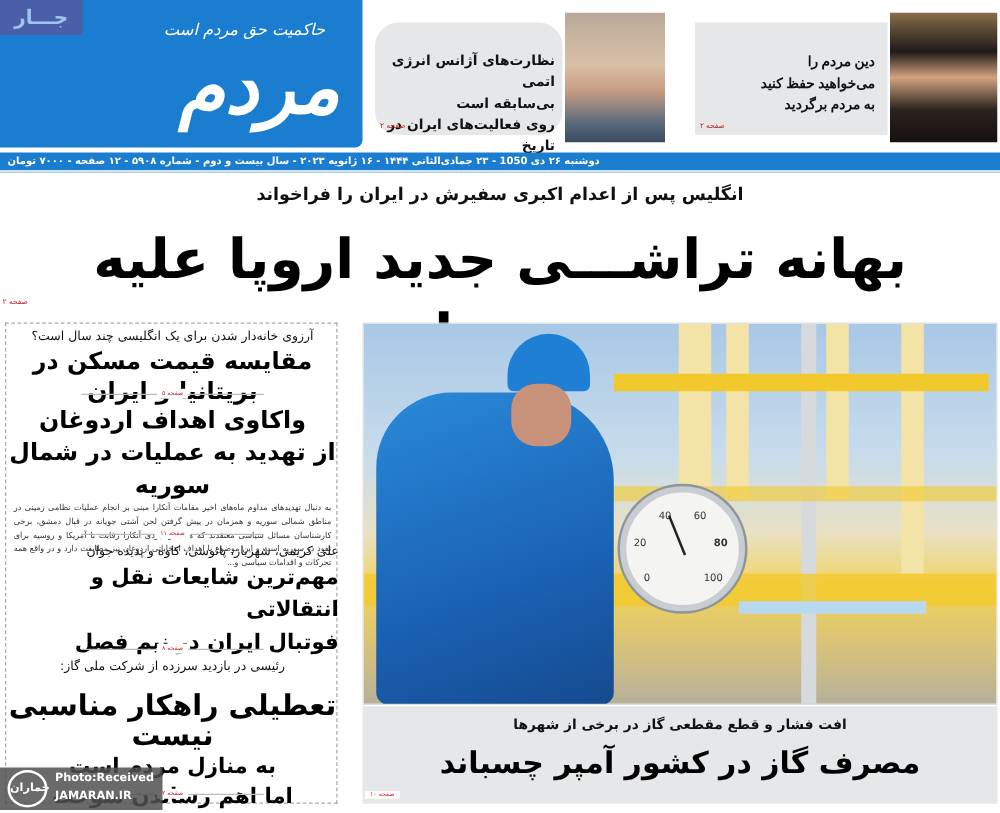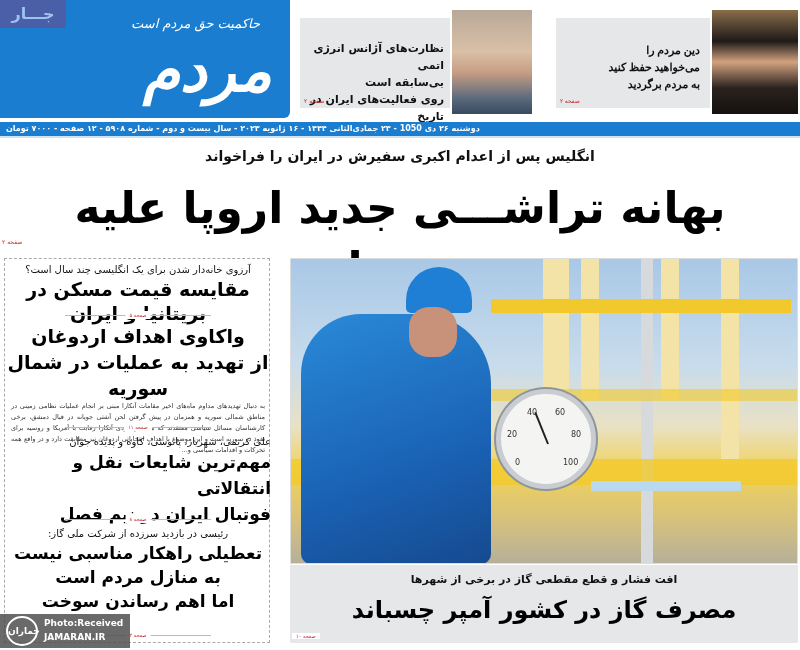--- a/index.html
+++ b/index.html
@@ -24,21 +24,21 @@
   .paper-name {
     position: absolute; right: 18px; top: 30px; color: #fff;
     font-family: "DejaVu Serif", serif; font-weight: bold; font-style: italic;
     font-size: 60px; line-height: 80px; direction: rtl; letter-spacing: -1px;
   }
 
   
   .teaser {
     position: absolute; top: 18px; height: 90px; background: #e5e7e9;
   }
-  .teaser-1 { left: 300px; width: 150px; }
+  .teaser-1 { left: 300px; width: 150px; border-radius: 19px; }
   .teaser-2 { left: 556px; width: 156px; font-family: Liberation Serif, serif; }
   .teaser-photo {
     position: absolute; top: 8px; width: 84px; height: 108px; border: 2px solid #fff;
   }
   .teaser-photo-1 { left: 450px; background: linear-gradient(180deg,#b8a898 0%,#d9c0a7 40%,#c79d84 60%,#5a6a7c 85%,#394a60 100%); }
   .teaser-photo-2 { left: 710px; width: 90px; background: linear-gradient(180deg,#8a6d4a 0%,#1e1a18 30%,#d3a27f 50%,#2a221e 75%,#15110f 100%); }
   .teaser-text {
     position: absolute; right: 6px; top: 22px; direction: rtl; text-align: right;
     font-weight: bold; font-size: 11px; line-height: 17px; color: #111;
   }
@@ -214,21 +214,21 @@
     <div class="story-kicker">علی کریمی، شهریار، پاتوسی، کاوه و پدیده جوان</div>
     <div class="story-title" style="font-size:17px;line-height:26px;">مهم‌ترین شایعات نقل و انتقالاتی</div>
     <div class="story-title" style="font-size:17px;line-height:26px;">فوتبال ایران در نیم فصل</div>
   </div>
   <div class="divider" style="top:256px;">
       <span>صفحه ۸</span>
     </div>
 
   <div class="story" style="top:268px;">
     <div class="story-kicker">رئیسی در بازدید سرزده از شرکت ملی گاز:</div>
-    <div class="story-title" style="font-size:17px;">تعطیلی راهکار مناسبی نیست</div>
+    <div class="story-title" style="font-size:23px;margin-top:12px;">تعطیلی راهکار مناسبی نیست</div>
     <div class="story-title" style="font-size:17px;">به منازل مردم است</div>
     <div class="story-title" style="font-size:17px;">اما اهم رساندن سوخت</div>
   </div>
   <div class="divider" style="top:372px;">
       <span>صفحه ۲</span>
     </div>
 </div>
 
 <div class="photo">
   <div class="pipe-v" style="left:252px;top:0;width:26px;height:180px;"></div>
@@ -241,21 +241,21 @@
   <div class="pipe-h" style="left:160px;top:130px;width:348px;height:12px;opacity:0.6;"></div>
   <div class="pipe-h" style="left:300px;top:222px;width:150px;height:10px;background:#b9d9ef;"></div>
   <div class="worker"></div>
   <div class="helmet"></div>
   <div class="face"></div>
   <div class="gauge">
     <span class="gauge-label" style="left:14px;top:64px;">0</span>
     <span class="gauge-label" style="left:6px;top:36px;">20</span>
     <span class="gauge-label" style="left:26px;top:14px;">40</span>
     <span class="gauge-label" style="left:54px;top:14px;">60</span>
-    <span class="gauge-label" style="left:70px;top:36px;">80</span>
+    <span class="gauge-label" style="left:70px;top:36px;font-weight:bold;">80</span>
     <span class="gauge-label" style="left:62px;top:64px;">100</span>
     <div class="needle"></div>
   </div>
 </div>
 
 <div class="caption-box">
   <div class="caption-kicker">افت فشار و قطع مقطعی گاز در برخی از شهرها</div>
   <div class="caption-title">مصرف گاز در کشور آمپر چسباند</div>
   <div class="caption-page-ref">صفحه ۱۰</div>
 </div>

